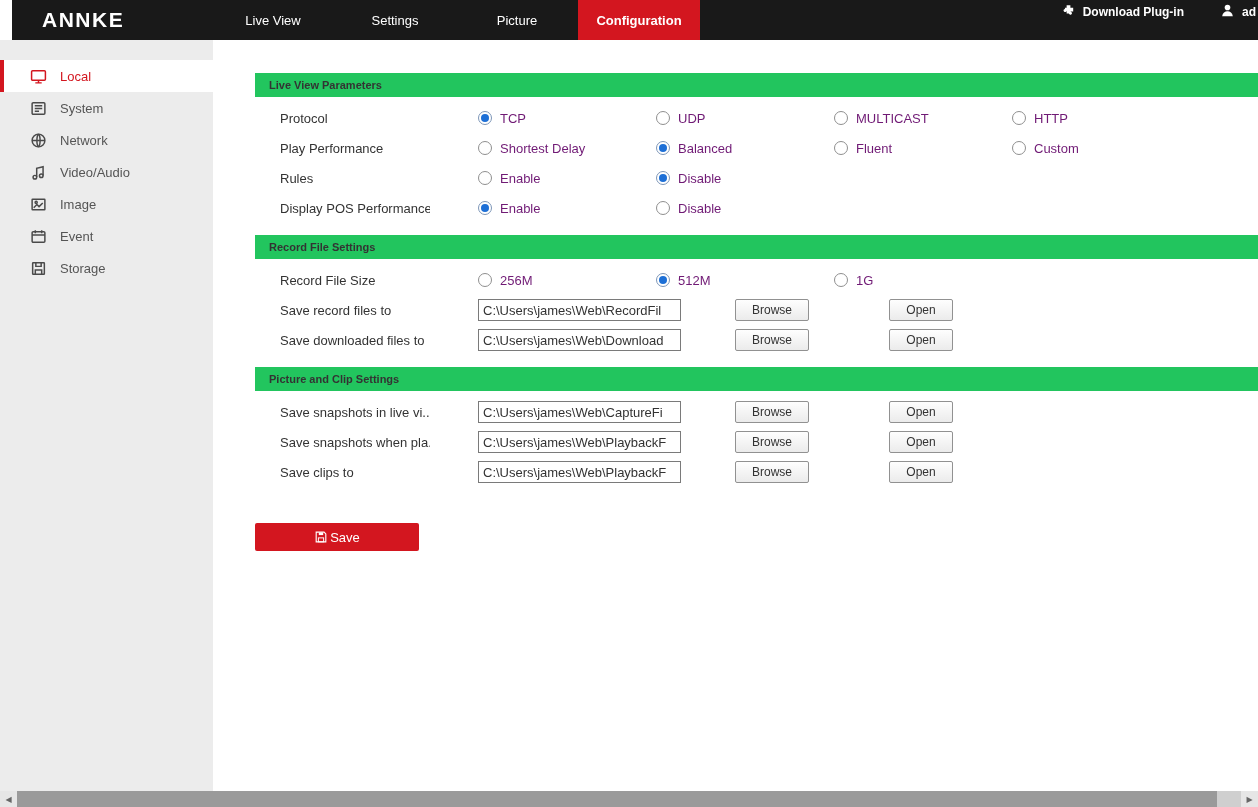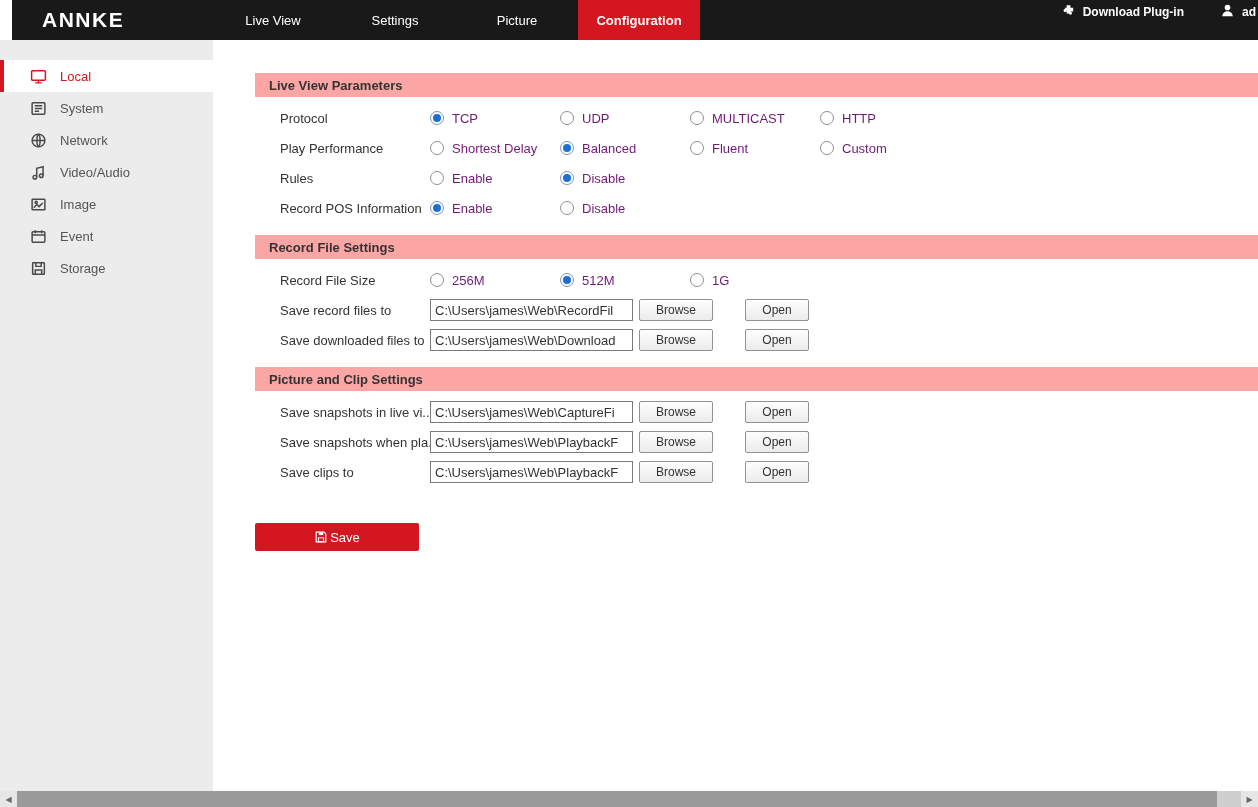--- a/index.html
+++ b/index.html
@@ -45,26 +45,26 @@
   .side-item.active { background: #fff; border-left-color: var(--red); color: var(--red); }
   .side-item.active svg { stroke: var(--red); }
 
   
   .content {
     position: absolute; left: 213px; top: 40px; right: 0; bottom: 16px;
     background: #fff; overflow: hidden; padding-top: 33px;
   }
   .section { margin-bottom: 8px; }
   .sec-header {
-    margin-left: 42px; height: 24px; background: #fca5a5;
+    margin-left: 42px; height: 24px; background: #22c55e;
     display: flex; align-items: center; padding-left: 14px;
-    font-size: 13px; font-weight: bold; color: #333; text-align: center;
+    font-size: 11px; font-weight: bold; color: #333; text-align: center;
   }
   .sec-rows { padding: 6px 0 4px 67px; }
-  .row { height: 30px; display: flex; align-items: center; }
+  .row { height: 30px; display: flex; align-items: center; gap: 48px; }
   .row-label { width: 150px; font-size: 13px; color: #333; padding-right: 8px; white-space: nowrap; overflow: hidden; flex: none; }
   .radio-opt { width: 130px; display: flex; align-items: center; gap: 8px; font-size: 13px; color: #701a75; cursor: pointer; flex: none; }
   .radio {
     width: 14px; height: 14px; border-radius: 50%;
     border: 1px solid #8f8f8f; background: #fff; position: relative; flex: none;
   }
   .radio.checked { border-color: #7d96b8; }
   .radio.checked::after {
     content: ''; position: absolute; left: 2px; top: 2px;
     width: 8px; height: 8px; border-radius: 50%; background: var(--radio-blue);
@@ -233,21 +233,21 @@
             <label class="radio-opt">
               <span class="radio"></span>
               <span class="opt-label">Enable</span>
             </label>
             <label class="radio-opt">
               <span class="radio checked"></span>
               <span class="opt-label">Disable</span>
             </label>
           </div>
           <div class="row">
-            <div class="row-label">Record POS Information</div>
+            <div class="row-label">Display POS Performance</div>
             <label class="radio-opt">
               <span class="radio checked"></span>
               <span class="opt-label">Enable</span>
             </label>
             <label class="radio-opt">
               <span class="radio"></span>
               <span class="opt-label">Disable</span>
             </label>
           </div>
         </div>

